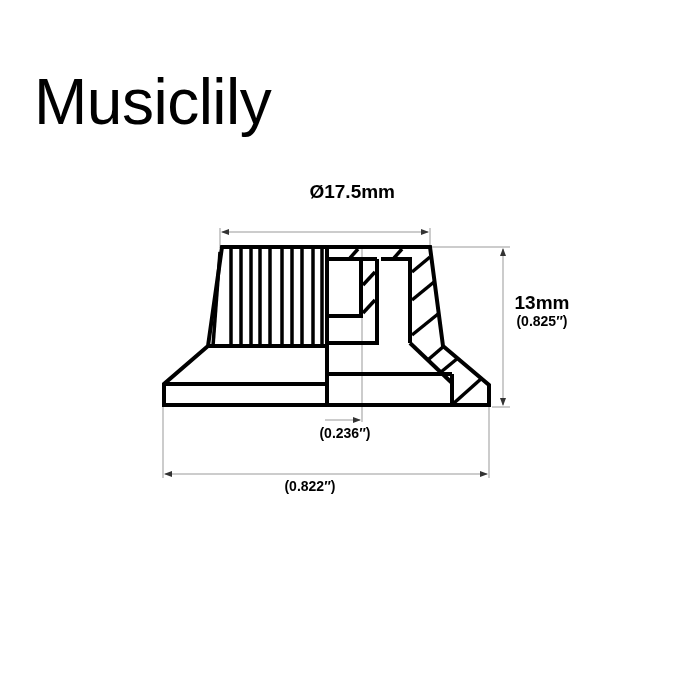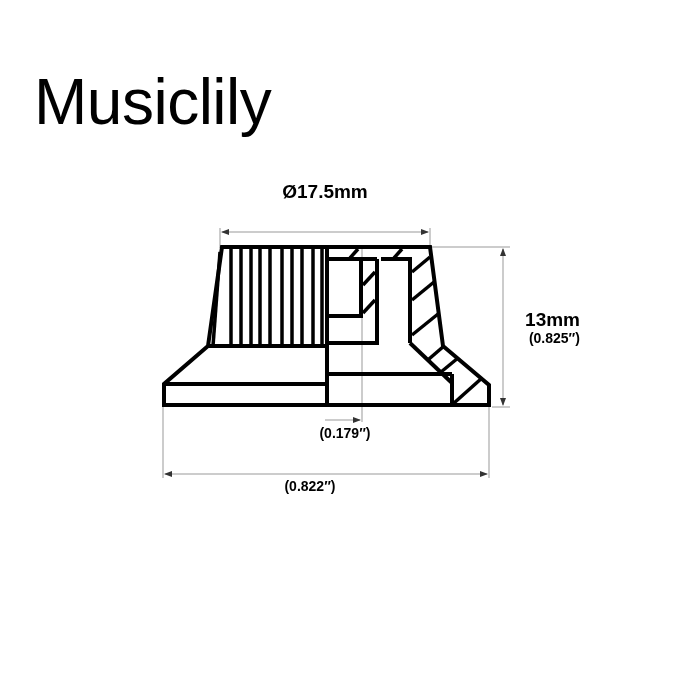--- a/index.html
+++ b/index.html
@@ -90,28 +90,28 @@
     <line x1="412" y1="272" x2="430" y2="257"></line>
     <line x1="412" y1="300" x2="434" y2="282"></line>
     <line x1="412" y1="335" x2="438" y2="314"></line>
 
     <line x1="429" y1="359" x2="444" y2="346"></line>
     <line x1="441" y1="372" x2="458" y2="358"></line>
     <line x1="454" y1="403" x2="482" y2="378"></line>
   </g>
 </svg>
 
-<div class="dim" style="left:255px; top:182px; width:140px;">
+<div class="dim" style="left:255px; top:182px; width:140px;text-align:right;">
   <span class="mm">Ø17.5mm</span>
 </div>
 
-<div class="dim" style="left:504px; top:310px; width:76px;text-align:right;">
+<div class="dim" style="left:504px; top:293px; width:76px;">
   <span class="mm">13mm</span>
   <span class="inch">(0.825″)</span>
 </div>
 
 <div class="dim" style="left:285px; top:425px; width:120px;">
-  <span class="inch">(0.179″)</span>
+  <span class="inch">(0.236″)</span>
 </div>
 
 <div class="dim" style="left:250px; top:478px; width:120px;">
   <span class="inch">(0.822″)</span>
 </div>
 
 </body></html>

